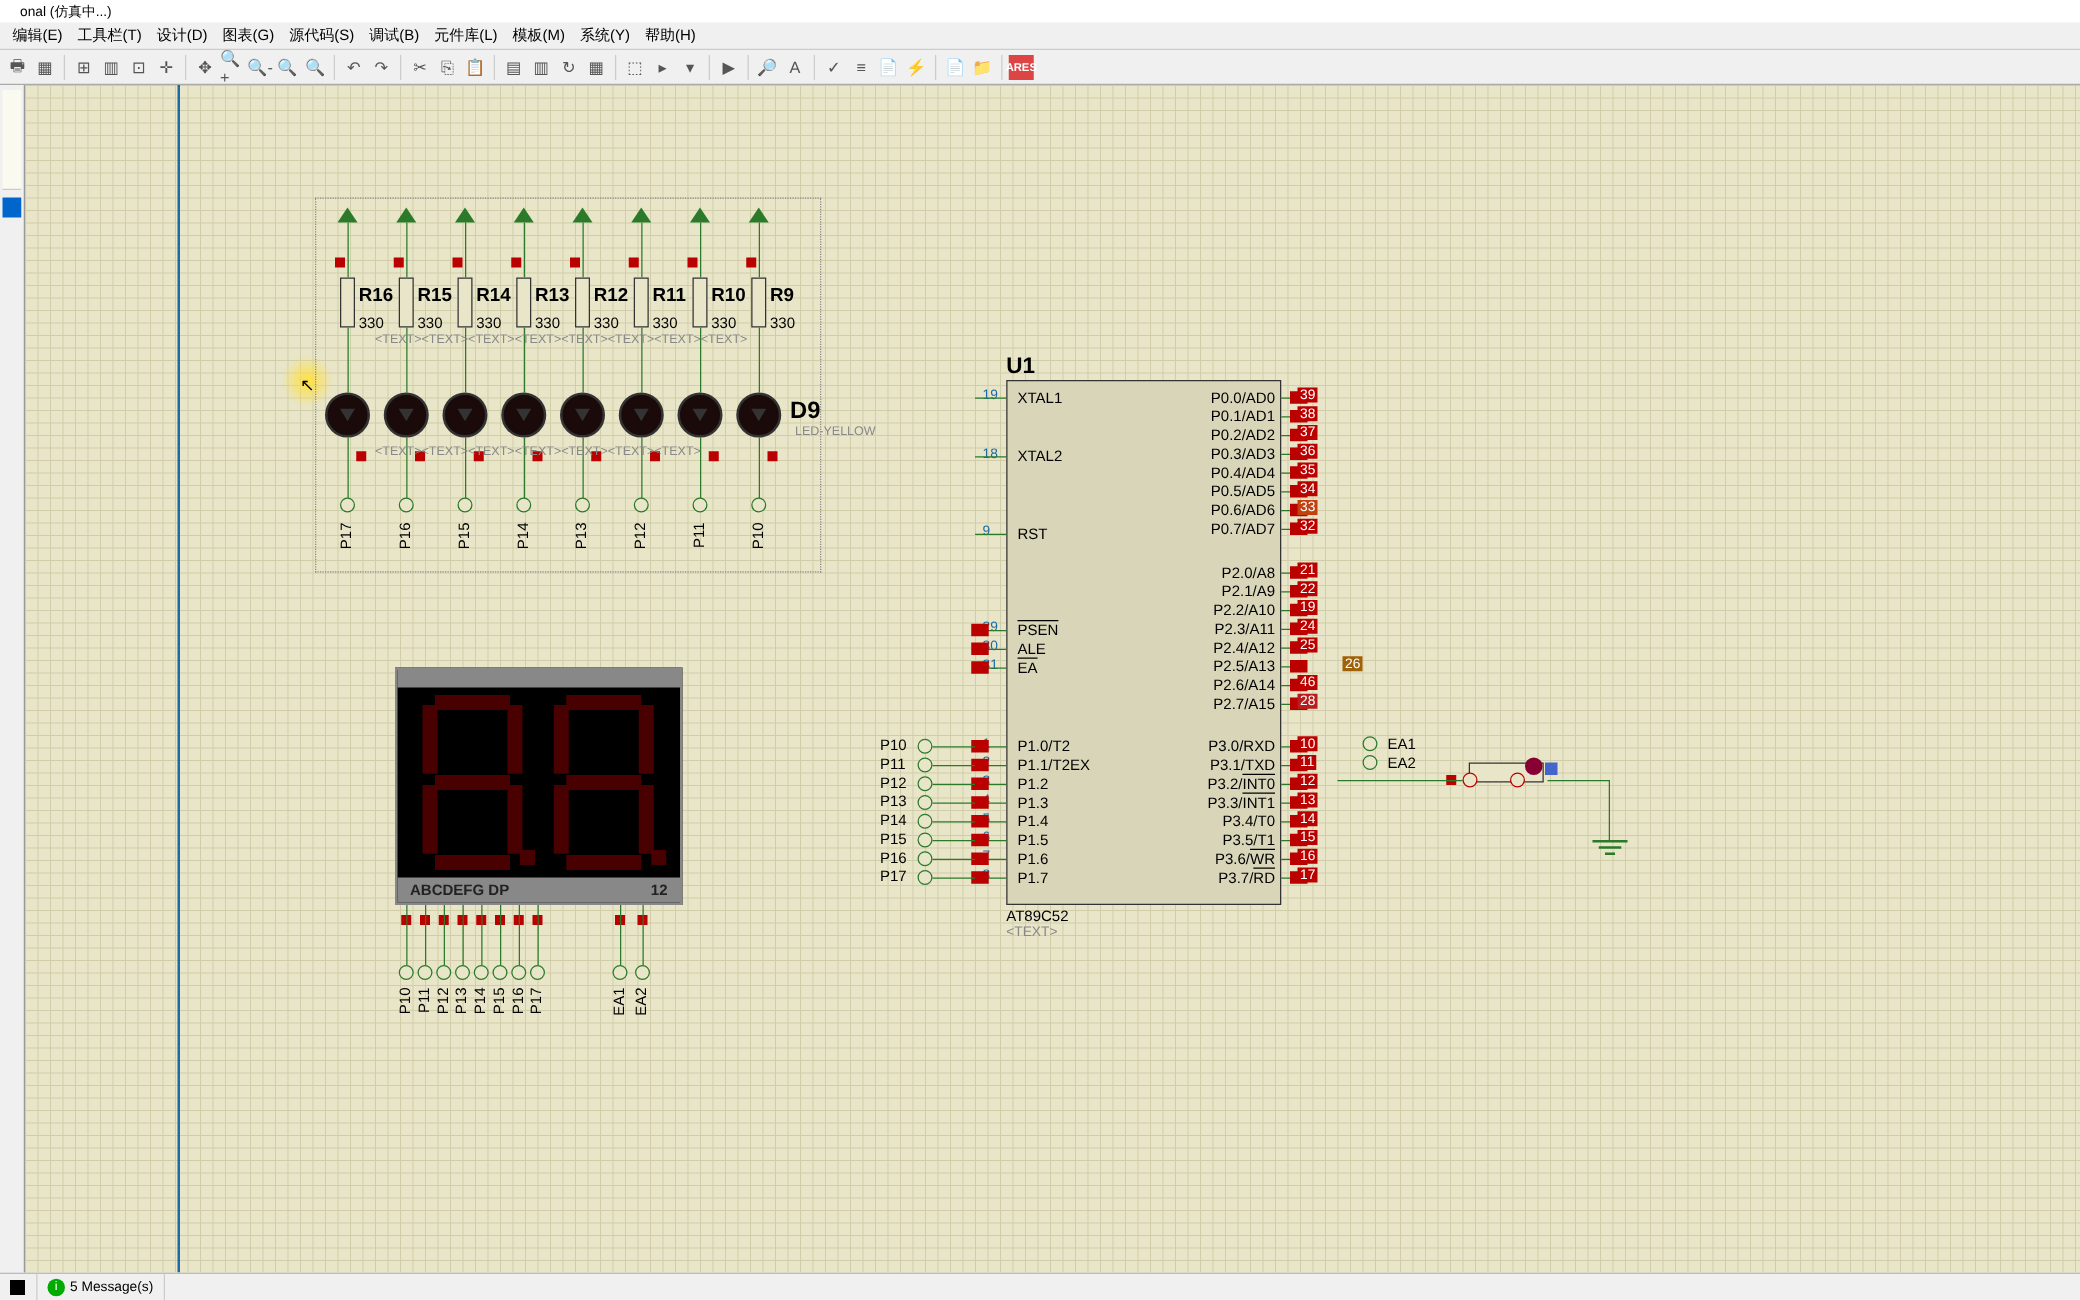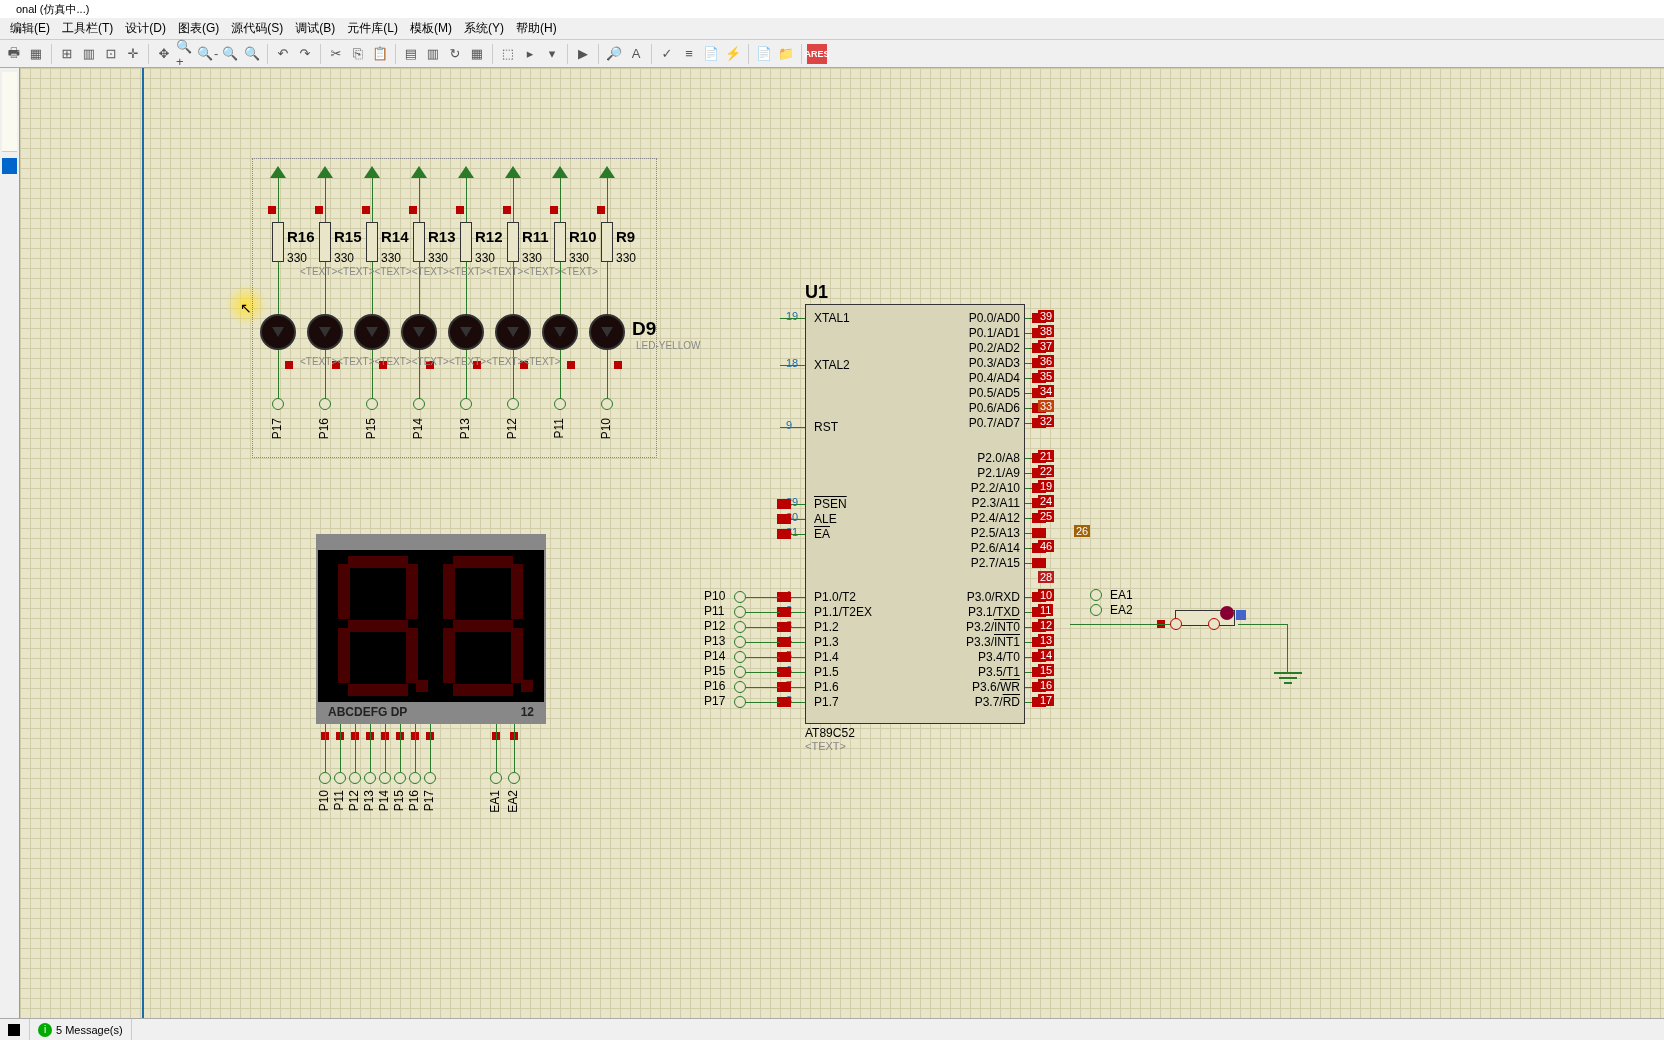--- a/index.html
+++ b/index.html
@@ -389,21 +389,21 @@
     <div class="pin-num" style="left:1054px;top:457px;background:#a16207;color:#fff;padding:0 2px">26</div>
 
     <div class="pin-r" style="left:920px;top:473px;width:80px">P2.6/A14</div>
     <div class="pin-wire" style="left:1005px;top:480px;width:12px"></div>
     <div class="pin-pad" style="left:1012px;top:475px"></div>
     <div class="pin-num" style="left:1018px;top:472px;background:#b00;color:#fff;padding:0 2px">46</div>
 
     <div class="pin-r" style="left:920px;top:488px;width:80px">P2.7/A15</div>
     <div class="pin-wire" style="left:1005px;top:495px;width:12px"></div>
     <div class="pin-pad" style="left:1012px;top:490px"></div>
-    <div class="pin-num" style="left:1018px;top:503px;background:#b91c1c;color:#fff;padding:0 2px">28</div>
+    <div class="pin-num" style="left:1018px;top:487px;background:#b91c1c;color:#fff;padding:0 2px">28</div>
 
     <div class="pin-r" style="left:920px;top:522px;width:80px">P3.0/RXD</div>
     <div class="pin-wire" style="left:1005px;top:529px;width:12px"></div>
     <div class="pin-pad" style="left:1012px;top:524px"></div>
     <div class="pin-num" style="left:1018px;top:521px;background:#b00;color:#fff;padding:0 2px">10</div>
 
     <div class="pin-r" style="left:920px;top:537px;width:80px">P3.1/TXD</div>
     <div class="pin-wire" style="left:1005px;top:544px;width:12px"></div>
     <div class="pin-pad" style="left:1012px;top:539px"></div>
     <div class="pin-num" style="left:1018px;top:536px;background:#b00;color:#fff;padding:0 2px">11</div>

